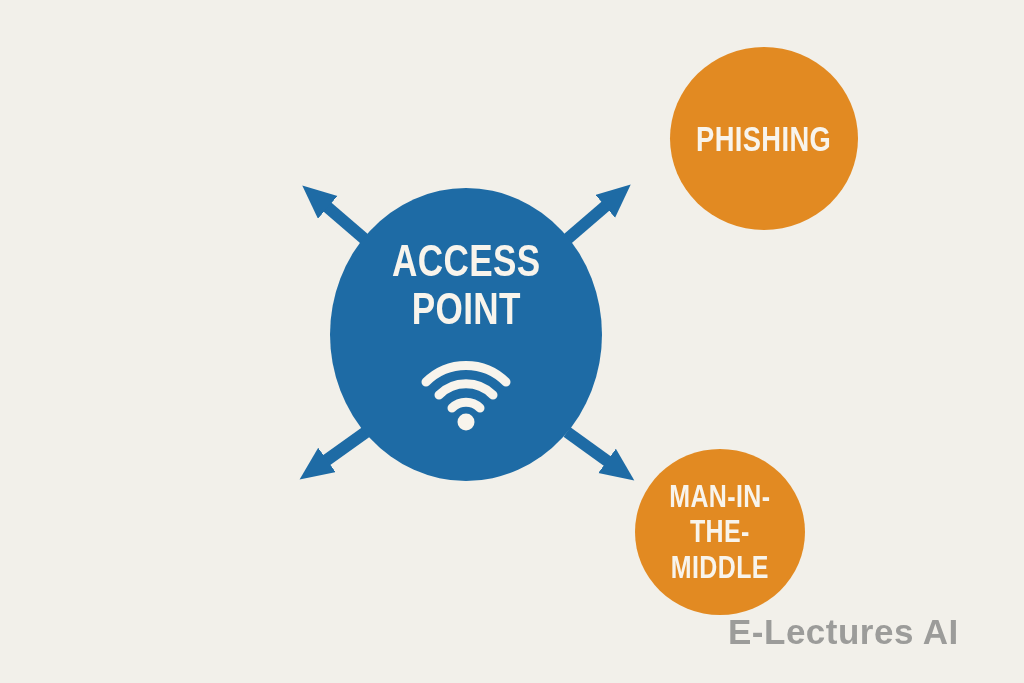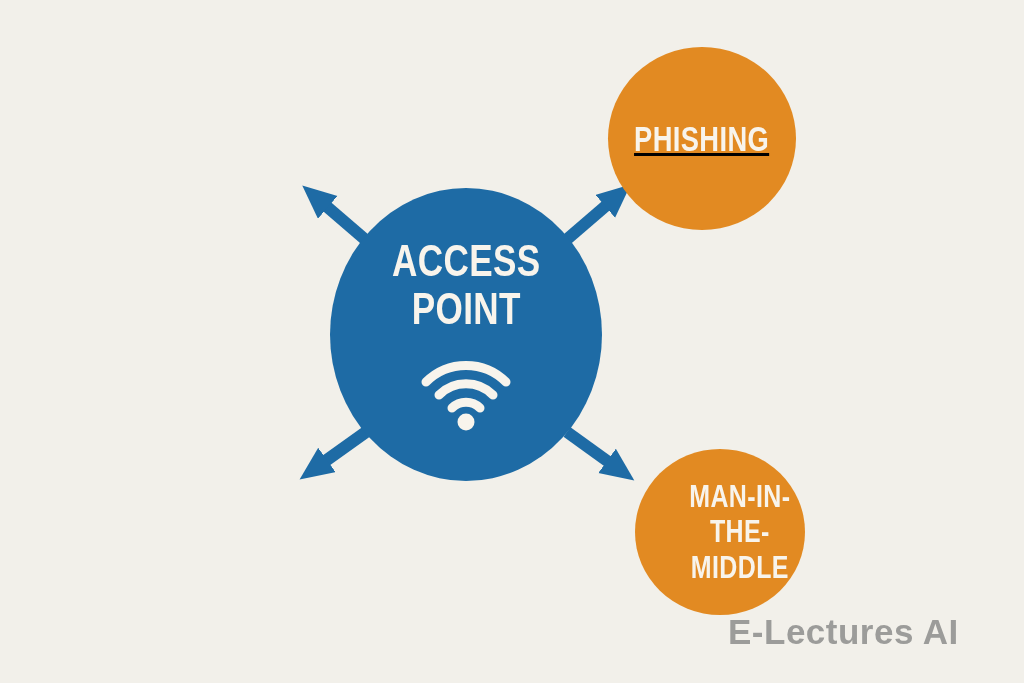--- a/index.html
+++ b/index.html
@@ -16,25 +16,25 @@
   .arrows{position:absolute;left:0;top:0;width:1024px;height:683px;}
   .node{position:absolute;border-radius:50%;display:flex;flex-direction:column;
         align-items:center;justify-content:center;text-align:center;}
   .node .label{font-weight:700;color:var(--node-text);white-space:pre-line;
         transform:scaleX(0.78);transform-origin:center;letter-spacing:0.5px;}
   .center-node{left:330px;top:188px;width:272px;height:293px;background:var(--blue);gap:14px;}
   .center-node .label{font-size:45px;line-height:1.06;}
   .threat{background:var(--orange);}
   .threat-malware{left:138px;top:47px;width:167px;height:171px;}
   .threat-malware .label{font-size:35px;}
-  .threat-phishing{left:608px;top:47px;width:188px;height:183px;text-decoration:underline;}
+  .threat-phishing{left:670px;top:47px;width:188px;height:183px;}
   .threat-phishing .label{font-size:35px;}
   .threat-dos{left:138px;top:441px;width:168px;height:198px;}
   .threat-dos .label{font-size:33px;line-height:1.07;}
-  .threat-mitm{left:635px;top:449px;width:170px;height:166px;align-items:flex-end;}
+  .threat-mitm{left:635px;top:449px;width:170px;height:166px;}
   .threat-mitm .label{font-size:32px;line-height:1.1;}
   .wifi{display:block;}
   .watermark{position:absolute;left:728px;top:612px;width:250px;
         font-size:35px;font-weight:700;color:var(--wm);letter-spacing:0.5px;}
 </style>
 </head>
 <body>
 
 <div class="canvas">
 

